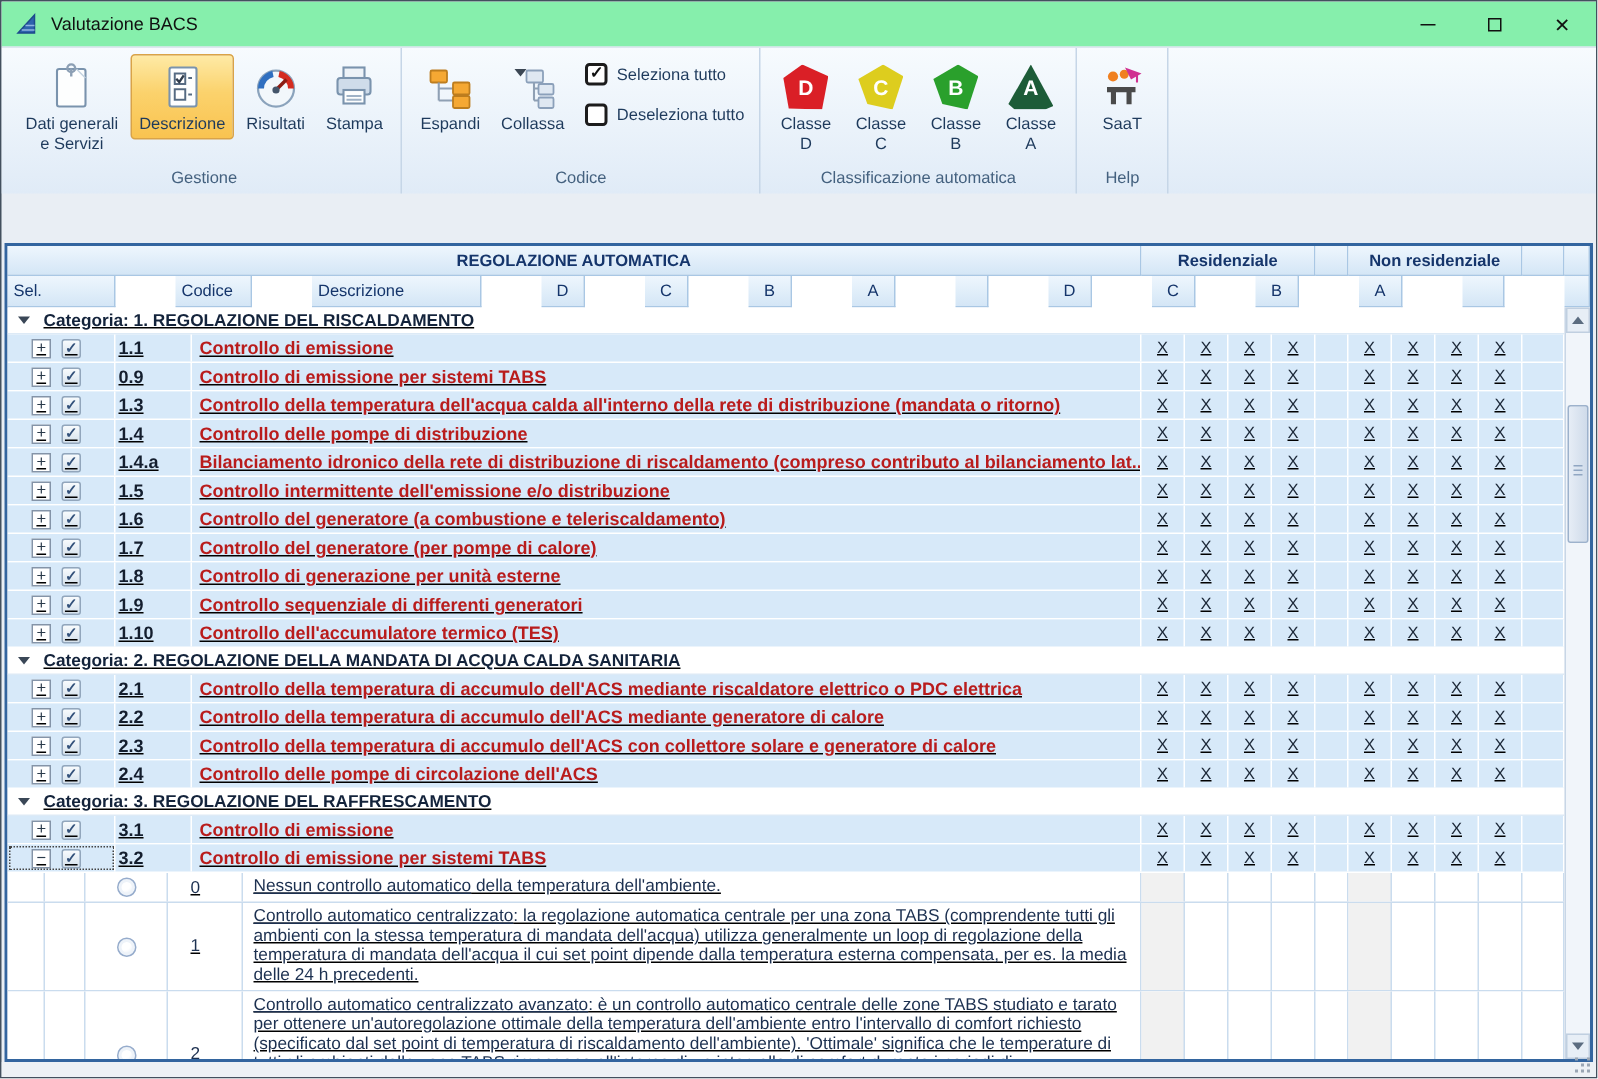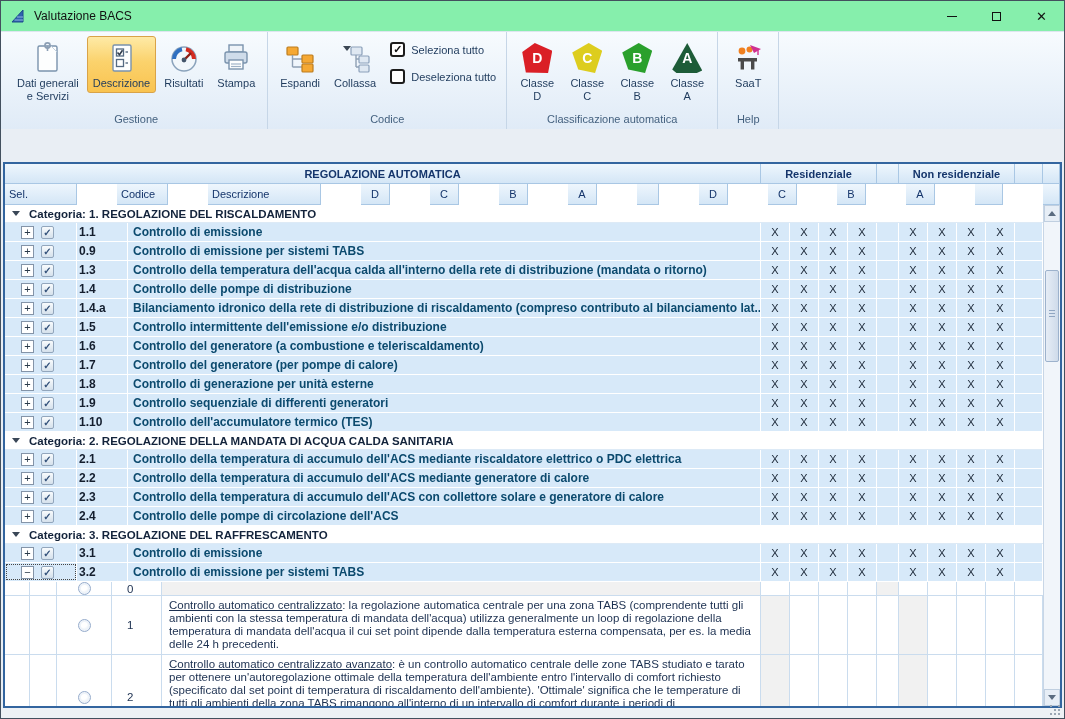--- a/index.html
+++ b/index.html
@@ -42,33 +42,33 @@
   .ghead { position:absolute; top:0; left:0; right:0; }
   .ghrow { display:grid; grid-template-columns:72px 51px 1fr 29px 29px 29px 29px 22px 29px 29px 29px 29px 28px 17px; }
   .hcell { background:linear-gradient(#eef6fd, #d4e6f6); border-right:1px solid #a9c7e4; border-bottom:1px solid #a9c7e4; color:#15356b; font-size:11px; display:flex; align-items:center; padding:0 4px; height:100%; }
   .hcell.center { justify-content:center; padding:0; }
   .hcell.bold { font-weight:bold; }
   .ghrow.h1 { height:20px; }
   .ghrow.h2 { height:21px;gap:40px; }
   .span3 { grid-column:span 3; }
   .span4 { grid-column:span 4; }
 
-  .grid-body { position:absolute; top:41px; left:0; right:17px; bottom:0; overflow:hidden; background:#fff; }
+  .grid-body { position:absolute; top:41px; left:0; right:17px; bottom:0; overflow:hidden; background:#fff;text-decoration:underline; }
   .row { display:grid; grid-template-columns:72px 51px 1fr 29px 29px 29px 29px 22px 29px 29px 29px 29px 28px; }
   .row.cat { display:flex; align-items:center; height:18px; border-bottom:1px solid #ddeaf6; background:#fff; }
   .chev { width:0; height:0; border-left:4px solid transparent; border-right:4px solid transparent; border-top:5px solid #3a4757; margin:0 9px 0 7px; }
   .catlab { font-size:11.5px; font-weight:bold; color:#13233b; }
   .row.item { height:19px; background:#d7e9f9; border-bottom:1px solid #ffffff; }
   .row.item .cell { border-right:1px solid #ffffff; display:flex; align-items:center; overflow:hidden; }
   .cell.sel { padding-left:16px; gap:7px; }
   .cell.sel.focus { outline:1px dotted #444; outline-offset:-2px; }
   .exp { width:13px; height:13px; background:#fff; border:1px solid #8494a8; color:#2a3a4a; font-size:11px; line-height:10px; text-align:center; flex:0 0 13px; }
   .cbx { width:13px; height:13px; background:linear-gradient(#f8fbfd,#d5e1ec); border:1px solid #92a6bc; border-radius:2px; color:#33517a; font-size:10px; font-weight:bold; line-height:11px; text-align:center; flex:0 0 13px; }
   .cell.code { padding-left:2px; font-size:12px; font-weight:bold; color:#141e2e; }
-  .cell.desc { padding-left:5px; font-size:12px; font-weight:bold; color:#0c4a6e; white-space:nowrap; }
+  .cell.desc { padding-left:5px; font-size:12px; font-weight:bold; color:#b91c1c; white-space:nowrap; }
   .cell.mark { justify-content:center; font-size:11px; color:#1b2737; }
   .cell.gap { }
 
   
   .row.sub { grid-template-columns:25px 27px 55px 50px 1fr 29px 29px 29px 29px 22px 29px 29px 29px 29px 28px; background:#fff; border-bottom:1px solid #cadcee; }
   .row.sub .cell { border-right:1px solid #cadcee; overflow:hidden; }
   .row.sub .srad { display:flex; align-items:center; justify-content:center; }
   .radio { width:13px; height:13px; border-radius:50%; border:1px solid #96accc; background:radial-gradient(circle at 40% 35%, #ffffff 35%, #d4e0ee); box-shadow:inset 0 0 0 2px #eef3f9; }
   .row.sub .sval { display:flex; align-items:center; padding-left:15px; font-size:11.5px; color:#1c3050; }
   .row.sub .sdesc { padding:3px 7px; font-size:11.5px; line-height:13px; color:#1c3050; }
@@ -623,20 +623,21 @@
           <div class="cell mark">X</div>
           <div class="cell gap"></div>
         </div>
         <div class="row sub">
           <div class="cell sa"></div>
           <div class="cell sb"></div>
           <div class="cell srad">
             <span class="radio"></span>
           </div>
           <div class="cell sval">0</div>
+          <div class="cell sdesc"><span class="lead">Nessun controllo automatico</span><span class="rest"> della temperatura dell'ambiente.</span></div>
           <div class="cell smark gcol"></div>
           <div class="cell smark"></div>
           <div class="cell smark"></div>
           <div class="cell smark"></div>
           <div class="cell sgap"></div>
           <div class="cell smark gcol"></div>
           <div class="cell smark"></div>
           <div class="cell smark"></div>
           <div class="cell smark"></div>
           <div class="cell sgap"></div>

